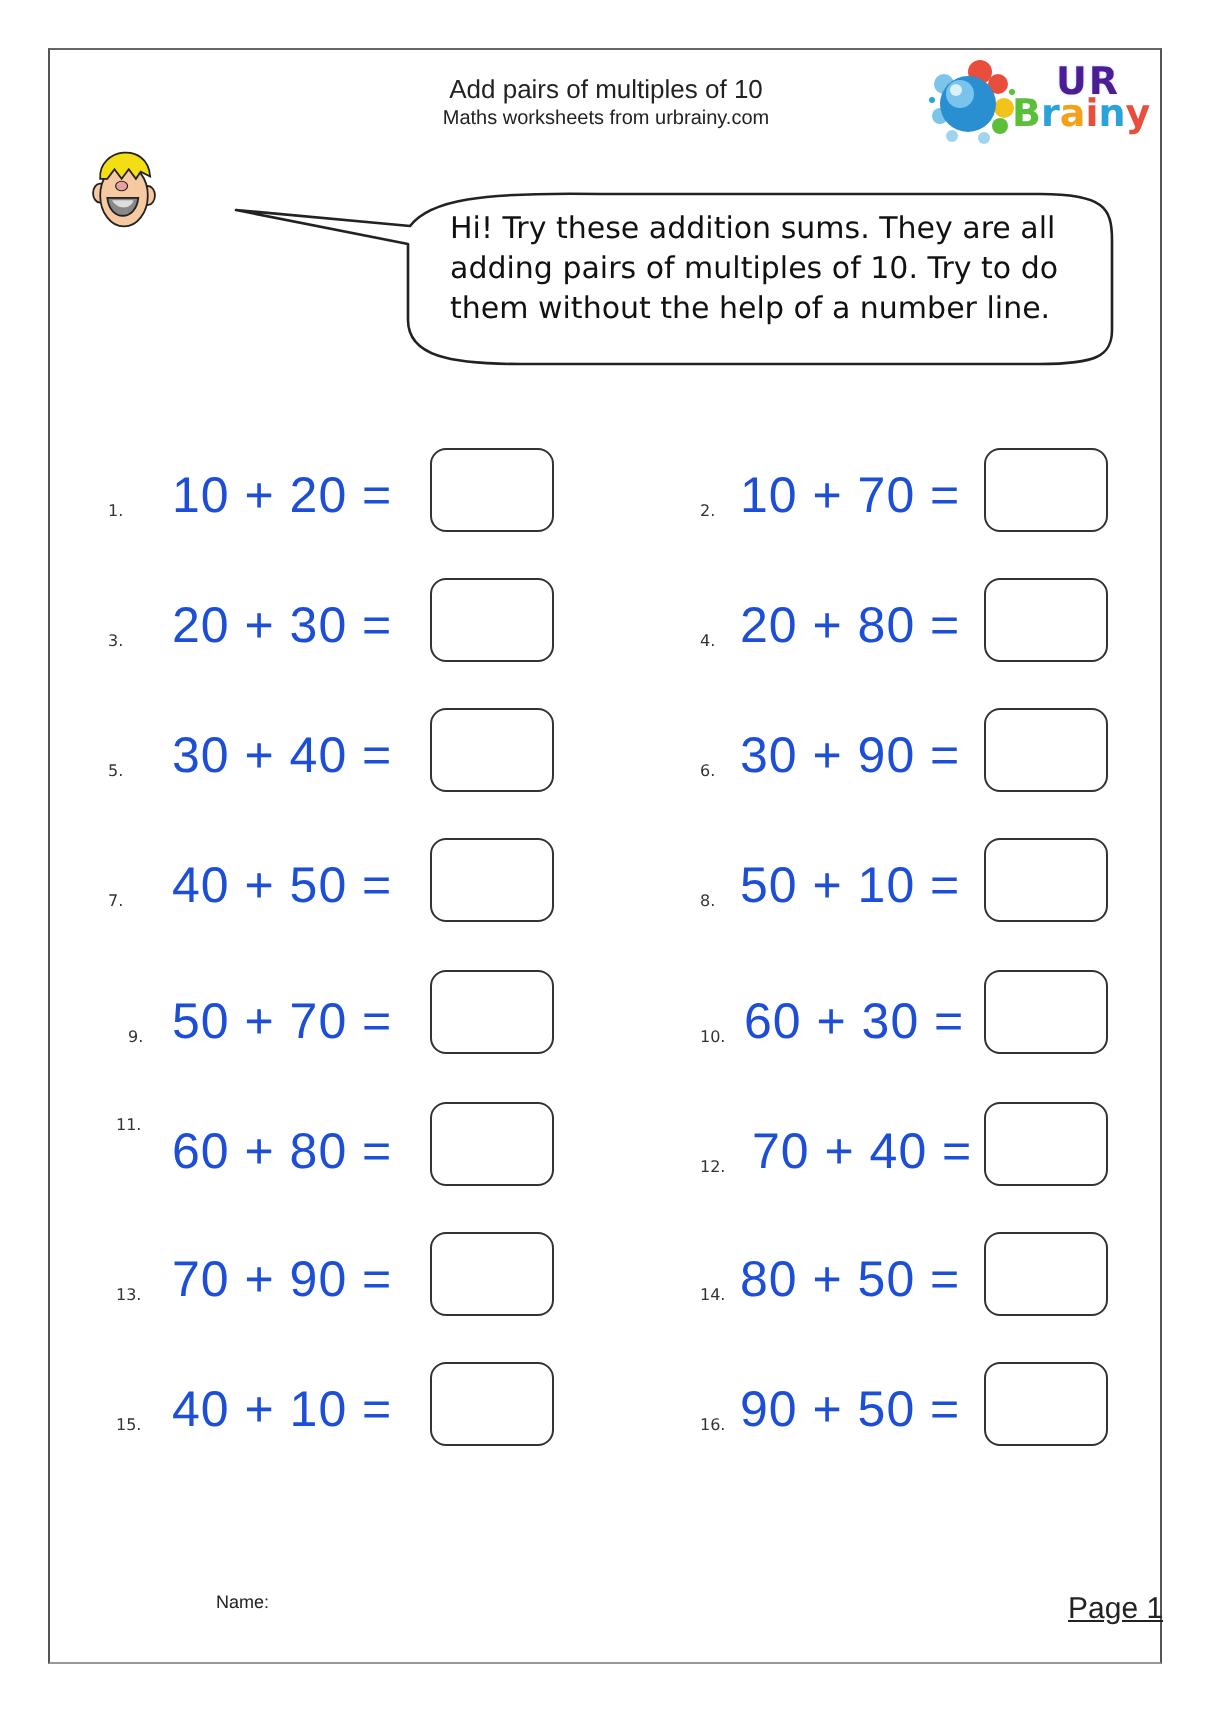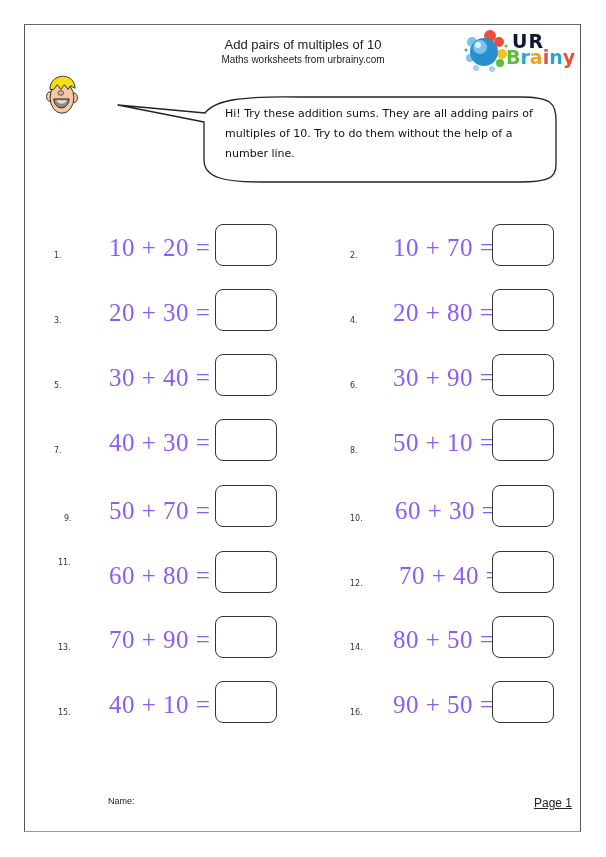--- a/index.html
+++ b/index.html
@@ -1,30 +1,30 @@
 <!DOCTYPE html>
 <html><head>
 <meta charset="utf-8">
 <style>
   html, body { margin: 0; padding: 0; background: #ffffff; }
   body { width: 606px; height: 857px; position: relative; overflow: hidden; font-family: "Liberation Sans", sans-serif; color: #111; }
   .page { position: absolute; left: 24px; top: 24px; width: 557px; height: 808px; border: 1px solid #555; border-bottom-color: #999; border-top-color: #666; box-sizing: border-box; background: #fff; }
   .title { position: absolute; left: 0; top: 37px; width: 606px; text-align: center; font-size: 13px; color: #222; }
   .subtitle { position: absolute; left: 0; top: 54px; width: 606px; text-align: center; font-size: 10px; color: #222; }
   .logo { position: absolute; left: 462px; top: 28px; width: 120px; height: 46px; }
-  .logo-word-ur { position: absolute; left: 50px; top: 2px; font-size: 19px; font-weight: bold; color: #0f172a; letter-spacing: 1px; font-family: "DejaVu Sans", sans-serif; text-shadow: 0 0 2px #cfe9f7; }
+  .logo-word-ur { position: absolute; left: 66px; top: 2px; font-size: 19px; font-weight: bold; color: #4c1d95; letter-spacing: 1px; font-family: "DejaVu Sans", sans-serif; text-shadow: 0 0 2px #cfe9f7; }
   .logo-word-brainy { position: absolute; left: 44px; top: 18px; font-size: 19px; font-weight: bold; font-family: "DejaVu Sans", sans-serif; letter-spacing: 0px; }
   .mascot { position: absolute; left: 64px; top: 68px; width: 30px; height: 42px; }
   .bubble-svg { position: absolute; left: 0; top: 0; width: 606px; height: 200px; pointer-events: none; }
-  .bubble-text { position: absolute; left: 225px; top: 104px; width: 320px; font-family: "DejaVu Sans", sans-serif; font-size: 11px; line-height: 20px; color: #111; }
+  .bubble-text { position: absolute; left: 225px; top: 104px; width: 320px; font-family: "DejaVu Sans", sans-serif; font-size: 15px; line-height: 20px; color: #111; }
   .q-num { position: absolute; font-size: 8px; color: #333; font-family: "DejaVu Sans", sans-serif; }
-  .q-expr { position: absolute; font-size: 25px; color: #8b5cf6; font-family: Liberation Serif, serif; white-space: pre; letter-spacing: 0.5px; margin-left: 23px; }
+  .q-expr { position: absolute; font-size: 25px; color: #1d4ed8; font-family: Liberation Sans, sans-serif; white-space: pre; letter-spacing: 0.5px; }
   .q-box { position: absolute; width: 62px; height: 42px; border: 1.3px solid #333; border-radius: 8px; box-sizing: border-box; background: #fff; }
   .footer-name { position: absolute; left: 96px; top: 796px; font-size: 9px; color: #222; margin-left: 12px; }
-  .footer-page { position: absolute; left: 534px; top: 796px; font-size: 12px; color: #222; text-decoration: underline; }
+  .footer-page { position: absolute; left: 534px; top: 796px; font-size: 15px; color: #222; text-decoration: underline; }
 </style>
 </head>
 <body>
 
 <div class="page"></div>
 
 <div class="title">Add pairs of multiples of 10</div>
 <div class="subtitle">Maths worksheets from urbrainy.com</div>
 
 <div class="logo">
@@ -95,21 +95,21 @@
     <div class="q-box" style="left:215px;top:354px;"></div>
   </div>
   <div>
     <span class="q-num" style="left:350px;top:381px;">6.</span>
     <span class="q-expr" style="left:370px;top:364px;">30 + 90 =</span>
     <div class="q-box" style="left:492px;top:354px;"></div>
   </div>
 
   <div>
     <span class="q-num" style="left:54px;top:446px;">7.</span>
-    <span class="q-expr" style="left:86px;top:429px;">40 + 30 =</span>
+    <span class="q-expr" style="left:86px;top:429px;">40 + 50 =</span>
     <div class="q-box" style="left:215px;top:419px;"></div>
   </div>
   <div>
     <span class="q-num" style="left:350px;top:446px;">8.</span>
     <span class="q-expr" style="left:370px;top:429px;">50 + 10 =</span>
     <div class="q-box" style="left:492px;top:419px;"></div>
   </div>
 
   <div>
     <span class="q-num" style="left:64px;top:514px;">9.</span>

